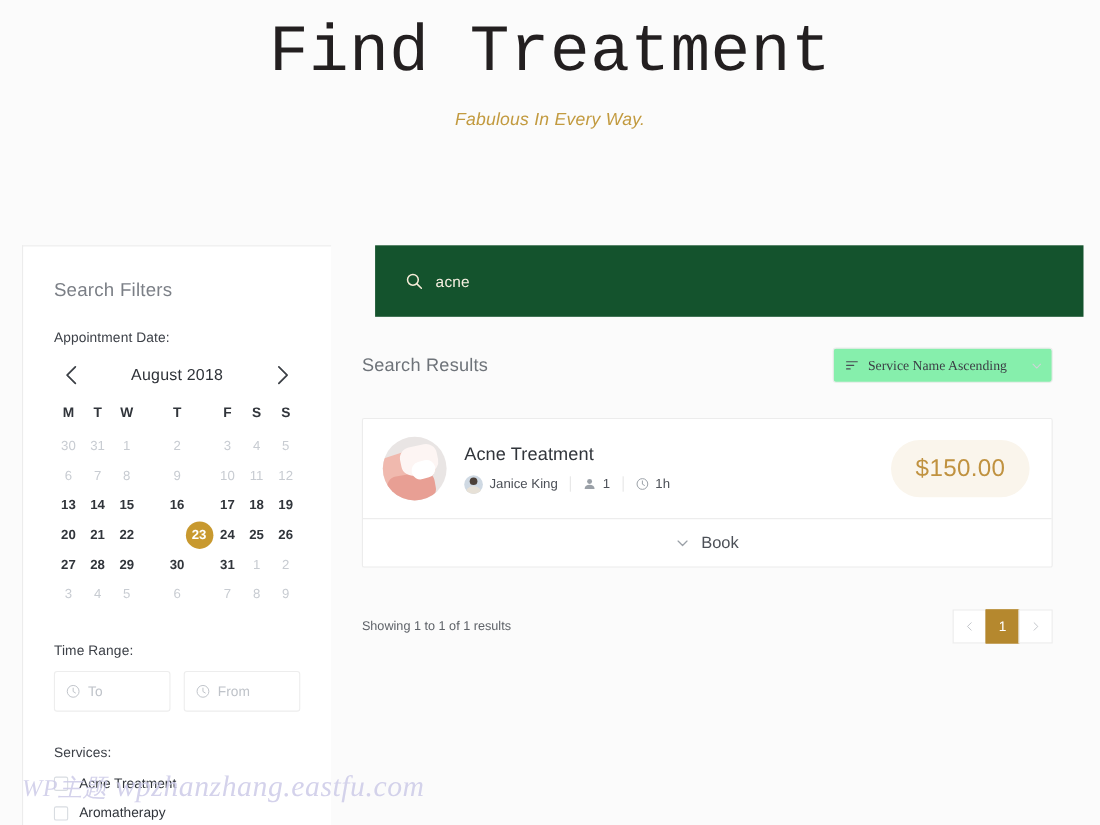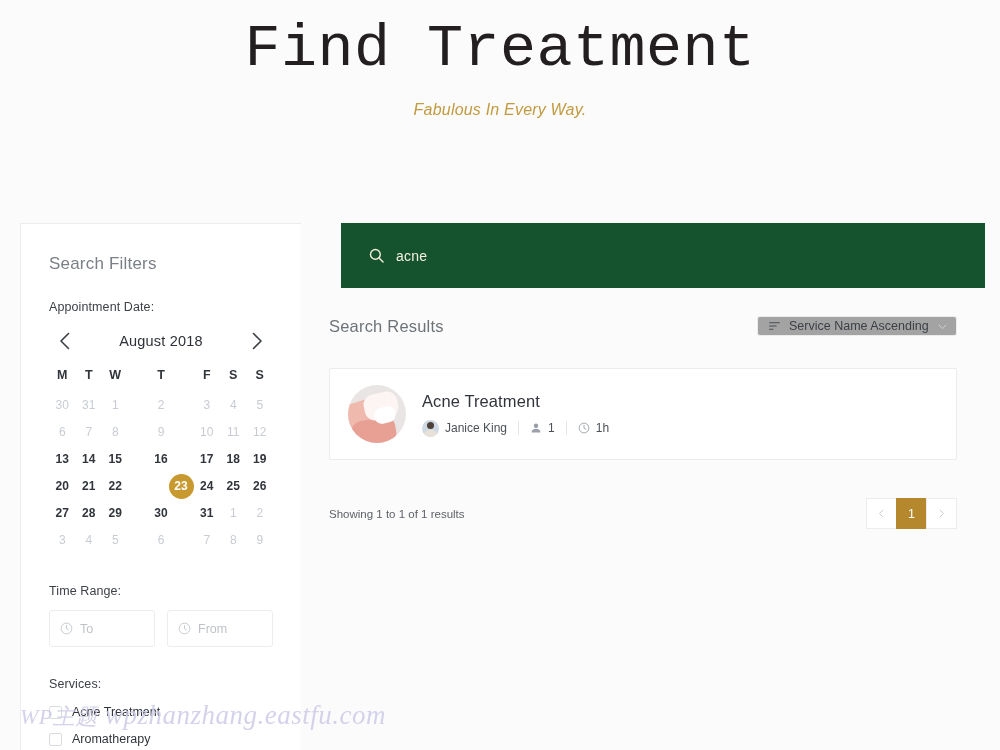--- a/index.html
+++ b/index.html
@@ -144,29 +144,30 @@
   }
 
   #results-area { padding: 28px 28px 0 28px; }
 
   #results-head {
     display: flex; align-items: center; justify-content: space-between;
     margin-bottom: 32px;
   }
   #results-title { font-size: 16.5px; color: #6e7379; letter-spacing: .2px; }
   #sort-select {
-    height: 20px;
+    height: 32px;
     min-width: 200px;
     border: 1px solid #ececec;
-    background: #a3a3a3;
+    background: #86efac;
     border-radius: 3px;
     display: flex; align-items: center;
     padding: 0 8px 0 10px;
     gap: 8px;
     cursor: pointer;
+    font-family: Liberation Serif, serif;
   }
   #sort-label { font-size: 12.5px; color: #3c4046; flex: 1; }
   .chev { color: #cfd3d8; display: flex; }
   #sort-icon { color: #4a4e54; display: flex; }
 
   
   .result-card {
     border: 1px solid #ececec;
     background: #fff;
     border-radius: 2px;
@@ -563,20 +564,29 @@
                     <span class="meta-ico">
                       <svg width="12" height="12" viewBox="0 0 16 16">
                         <circle cx="8" cy="8" r="6.5" fill="none" stroke="currentColor" stroke-width="1.2"></circle>
                         <path d="M8 4.3V8.2l2.5 1.5" fill="none" stroke="currentColor" stroke-width="1.2" stroke-linecap="round"></path>
                       </svg>
                     </span>
                     <span>1h</span>
                   </div>
                 </div>
               </div>
+              <div class="price-pill">$150.00</div>
+            </div>
+            <div class="book-row">
+              <span class="chev">
+                <svg width="13" height="13" viewBox="0 0 16 16">
+                  <path d="M3 6l5 5 5-5" fill="none" stroke="currentColor" stroke-width="1.4" stroke-linecap="round" stroke-linejoin="round"></path>
+                </svg>
+              </span>
+              <span class="lbl">Book</span>
             </div>
           </div>
         </div>
 
       <div id="results-footer">
         <div id="showing-text">Showing 1 to 1 of 1 results</div>
         <div id="pagination">
           <div class="page-btn">
             <svg width="9" height="9" viewBox="0 0 16 16">
                 <path d="M10.5 2L4.5 8l6 6" fill="none" stroke="currentColor" stroke-width="1.4" stroke-linecap="round" stroke-linejoin="round"></path>

